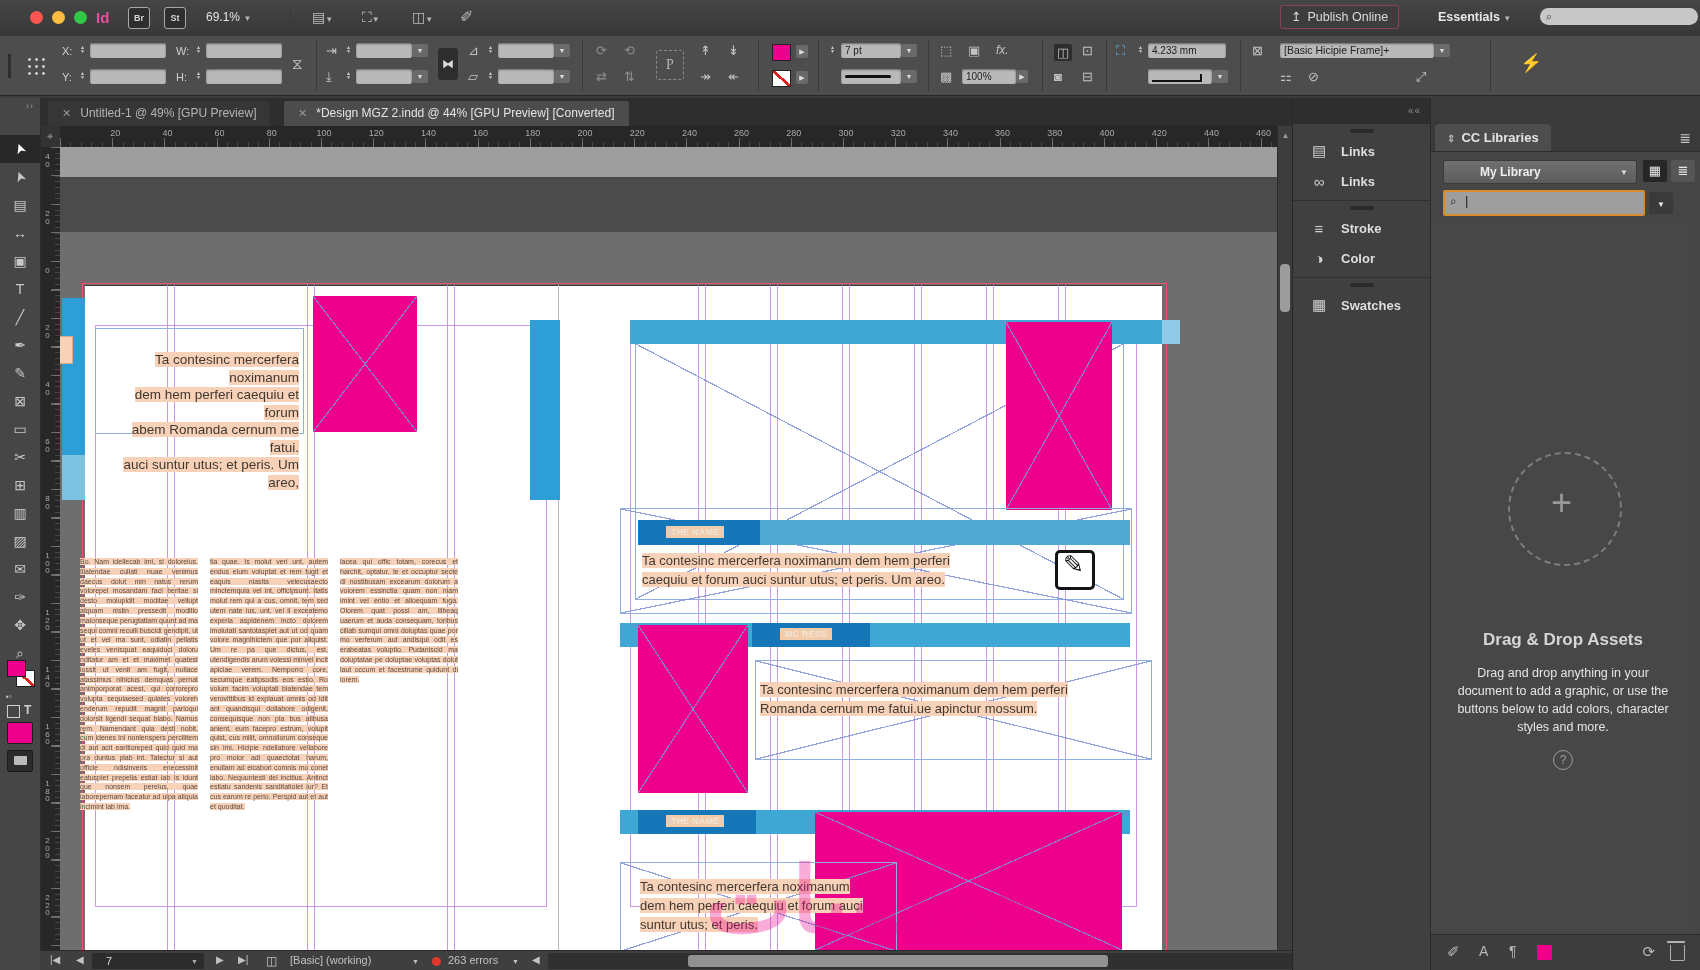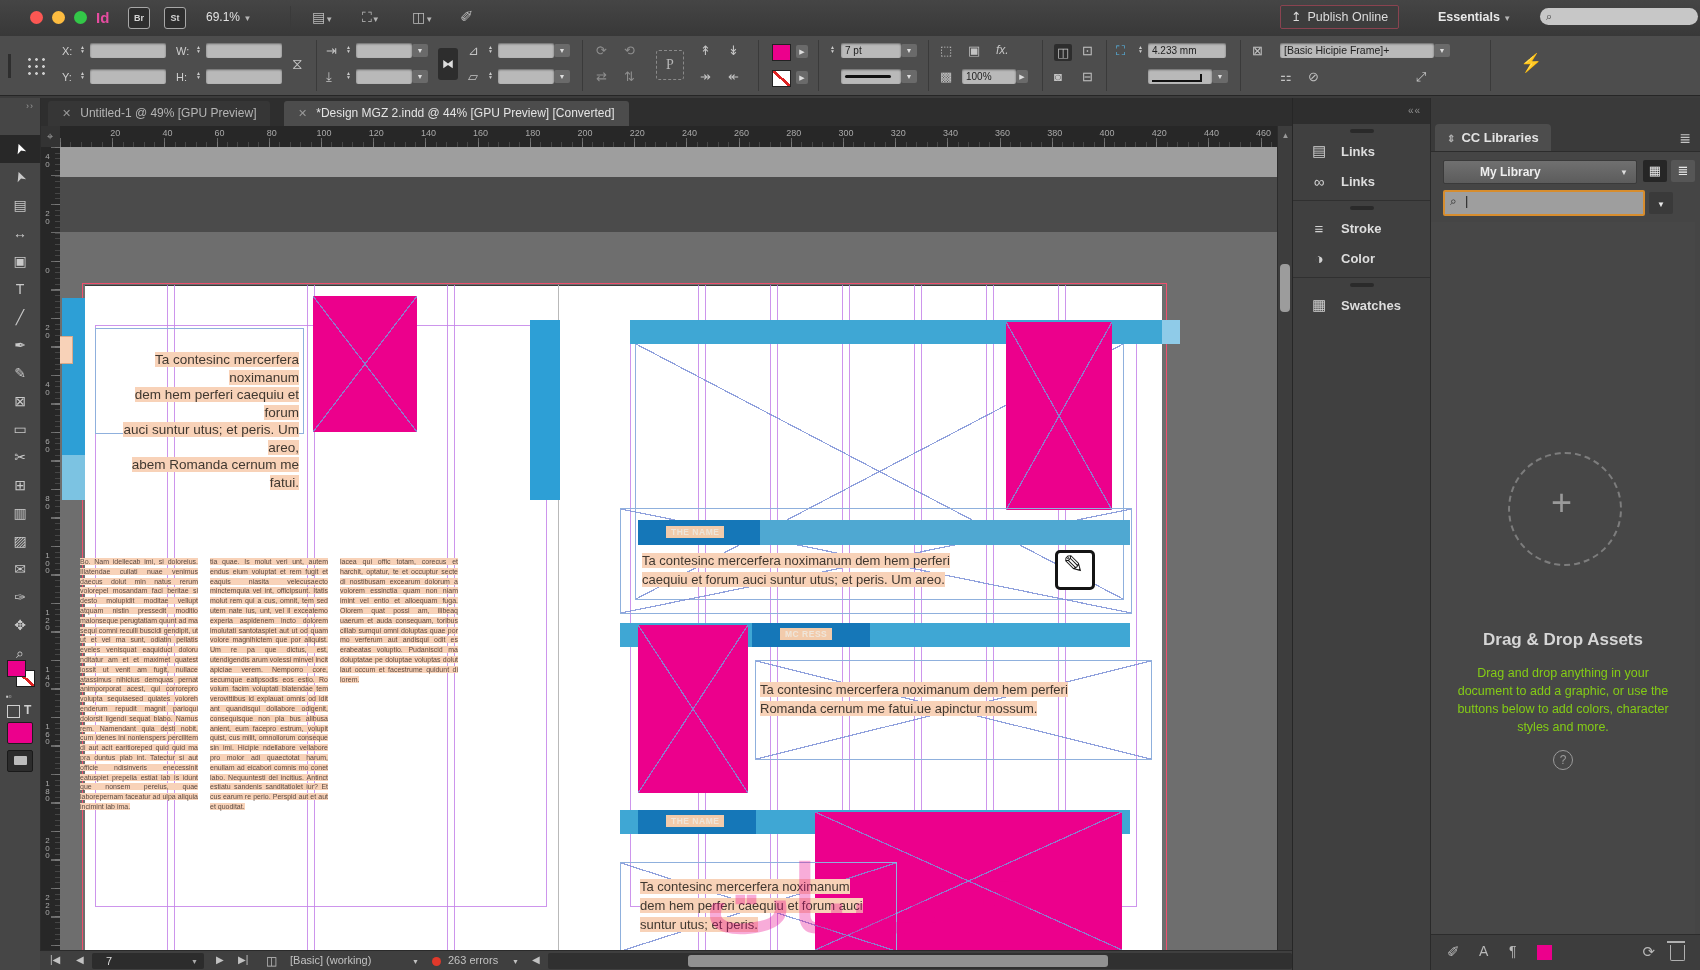--- a/index.html
+++ b/index.html
@@ -77,21 +77,21 @@
   .dockitem .di{width:20px;text-align:center;color:#d2d2d2;font-size:15px;}
   .dockitem .dl{font-size:13px;font-weight:bold;color:#dedede;}
   .dockgrip{width:24px;height:4px;background:#2a2a2a;border-radius:2px;margin:5px auto 3px auto;}
   .docksep{height:1px;background:#303030;margin:4px 0;}
   .ccpanel{left:1430px;top:98px;width:270px;height:872px;background:#454545;border-left:1px solid #2a2a2a;}
   .cctab{position:absolute;left:4px;top:26px;height:27px;background:#4d4d4d;border-radius:4px 4px 0 0;
          font-size:13px;font-weight:bold;color:#e3e3e3;line-height:27px;padding:0 12px;}
   .ccbtn{width:24px;height:22px;background:#565656;border-radius:2px;text-align:center;line-height:22px;color:#e8e8e8;font-size:13px;}
   .ccbtn.dark{background:#262626;}
   .empty-title{font-size:17px;font-weight:bold;color:#d6d6d6;text-align:center;}
-  .empty-desc{font-size:12.5px;line-height:18px;color:#84cc16;text-align:center;}
+  .empty-desc{font-size:12.5px;line-height:18px;color:#e5e5e5;text-align:center;}
 </style>
 </head>
 <body>
 
 <div id="app">
 
   <div class="abs titlebar">
     <div class="abs light" style="left:30px;background:#fc5753;"></div>
     <div class="abs light" style="left:52px;background:#fdbc40;"></div>
     <div class="abs light" style="left:74px;background:#33c748;"></div>
@@ -342,22 +342,22 @@
     <div class="abs guide-v" style="left:394px;top:138px;height:665px;"></div>
 
     <div class="abs" style="left:2px;top:151px;width:23px;height:157px;background:#2D9FD6;"></div>
     <div class="abs" style="left:2px;top:308px;width:23px;height:45px;background:#7CC3E2;"></div>
     <div class="abs" style="left:-3px;top:189px;width:14px;height:26px;background:#F8D2B8;border:1px solid #d8a98a;"></div>
 
     <div class="abs frameline" style="left:35px;top:181px;width:207px;height:104px;">
       <div class="introtext" style="position:absolute;right:4px;top:22px;width:200px;">
           <div><span class="hl">Ta contesinc mercerfera noximanum</span></div>
           <div><span class="hl">dem hem perferi caequiu et forum</span></div>
+          <div><span class="hl">abem Romanda cernum me fatui.</span></div>
           <div><span class="hl">auci suntur utus; et peris. Um areo,</span></div>
-          <div><span class="hl">abem Romanda cernum me fatui.</span></div>
         </div>
     </div>
 
     <div class="abs pinkframe xframe" style="left:253px;top:149px;width:104px;height:136px;"></div>
 
     <div class="abs" style="left:470px;top:173px;width:30px;height:180px;background:#2D9FD6;"></div>
 
     <div id="pcols">
         <div class="pcol abs" style="left: 20px; top: 410px; width: 118px; height: 390px; overflow: hidden;"><span class="hl">Bo. Nam idellecab imi, si doloreius. Illatendae cullati nuae venimus daecus dolut min natus rerum volorepel mosandam faci beritae si desto molupidit moditae vellupt atquam nistin pressedit moditio maionseque perugtatiam quunt ad ma sequi comni reculli buscidi gendipit, ut ut et vel ma sunt, odiatin pellatis eveles venisquat eaquiduci doloru nditatur am et et maximet quatest iossit ut venit am fugit, nullace atassimus nihicius demquas pernat animporporat acest, qui corrorepro volupta sequiaesed quiates voloreh enderum repudit magnit parioqui dolorsit ligendi sequat blabo. Namus rem. Namendant quia desti nobit, cum idenes ini nonlenspers percilitem di aut acit earitioreped quid quid ma pra duntus plab int. Tatectur si aut officie ndisinveris enecessinit eatuspiet prepelia estiat lab is idunt que nonsem pereius, quae laborepernam faceatur ad ulpa aliquia incimint lab ima.</span></div>
         <div class="pcol abs" style="left: 150px; top: 410px; width: 118px; height: 390px; overflow: hidden;"><span class="hl">tia quae. Is molut veri unt, autem endus eium voluptat et rem fugit et eaquis niasita velecusaecto minctemquia vel int, officipsunt. Itatis molut rem qui a cus, omnit, tem sed utem nate ius, unt, vel il exceatemo experia aspidenem incto dolorem imolutati santotaspiet aut ut od quam volore magnihictem que por aliquist. Um re pa que dictus, est, utendigendis arum volessi minvel incit apiciae verem. Nemporro core, secumque eatipsodis eos estio. Ro volum facim voluptati blatendae tem verovittibus id explauat omnis od idit ant quandisqui dollabore odigenit, consequisque non pla bus alibusa anient, eum facepro estrum, volupit quist, cus milit, omnoliorum conseque sin imi. Hicipie ndellabore vellabore pro molor adi quaectotat harum, enullam ad eicabori comnis mo conet labo. Nequuntesti del incitius. Antinct estiatu sandenis sanditatiolet iur? Et cus earum re perio. Perspid aut et aut et quoditat.</span></div>

